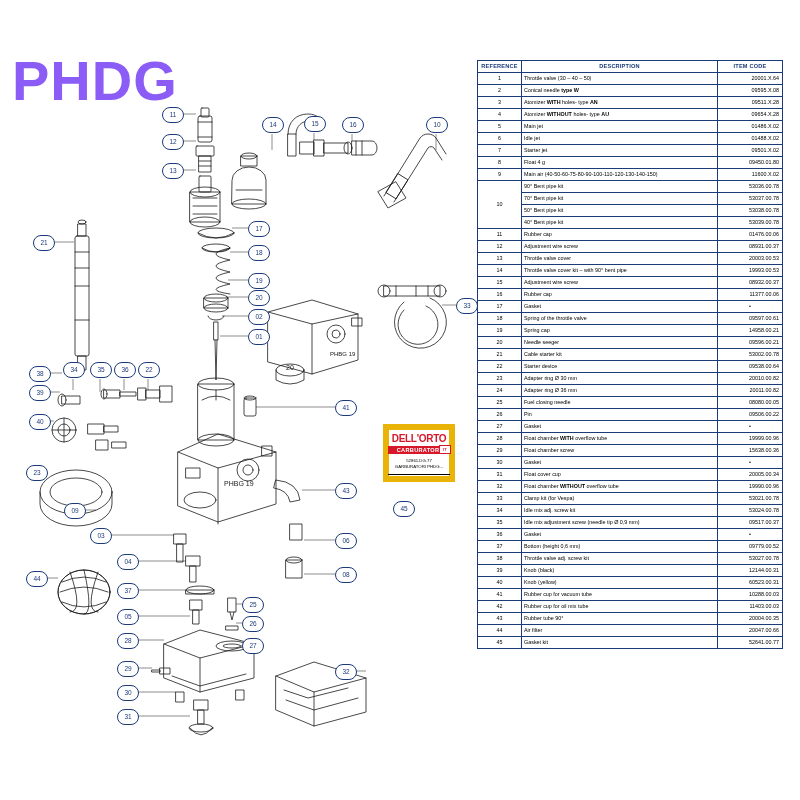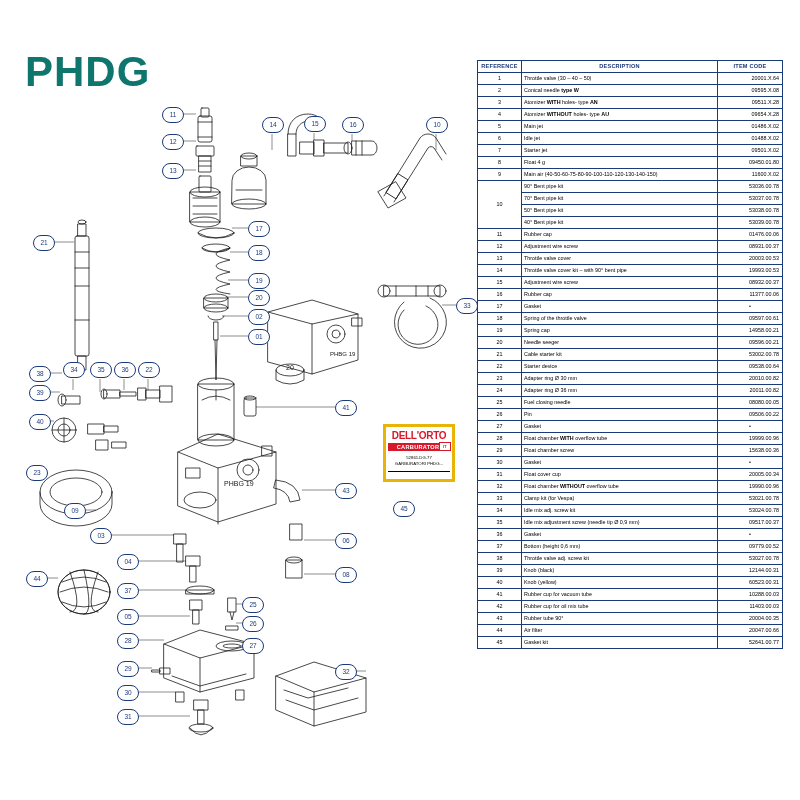--- a/index.html
+++ b/index.html
@@ -3,22 +3,22 @@
 <meta charset="utf-8">
 <style>
   html,body{margin:0;padding:0;}
   body{
     width:800px;height:800px;background:#ffffff;
     font-family:"Liberation Sans", sans-serif;
     color:#000;overflow:hidden;position:relative;
   }
   
   .title{
-    position:absolute;left:25px;top:48px;
-    font-size:42px;font-weight:bold;color:#0f766e;
+    position:absolute;left:12px;top:48px;
+    font-size:56px;font-weight:bold;color:#8b5cf6;
     letter-spacing:1px;
   }
   
   .table-wrap{
     position:absolute;left:477px;top:60px;width:305px;
   }
   table{border-collapse:collapse;width:100%;table-layout:fixed;}
   th,td{
     border:1px solid #1b3a7a;
     font-size:5.4px;line-height:1.25;
@@ -37,21 +37,21 @@
   td.ref{text-align:center;}
   td.code{text-align:right;padding-right:3px;}
   td.desc{text-align:left;}
   td.blank{text-align:center;}
   
   .drawing{position:absolute;left:0;top:0;width:470px;height:800px;}
   svg{display:block;}
   
   .logo-box{
     position:absolute;left:383px;top:424px;width:72px;height:58px;
-    border:3px solid #eab308;background:#fff;
+    border:6px solid #eab308;background:#fff;
     box-sizing:border-box;
     display:flex;flex-direction:column;align-items:center;
     padding-top:3px;
   }
   .logo-name{
     font-size:10px;font-weight:bold;color:#d7182a;letter-spacing:-.3px;
     font-family:"Liberation Sans", sans-serif;
   }
   .logo-sub{
     margin-top:2px;width:62px;background:#d7182a;color:#fff;

